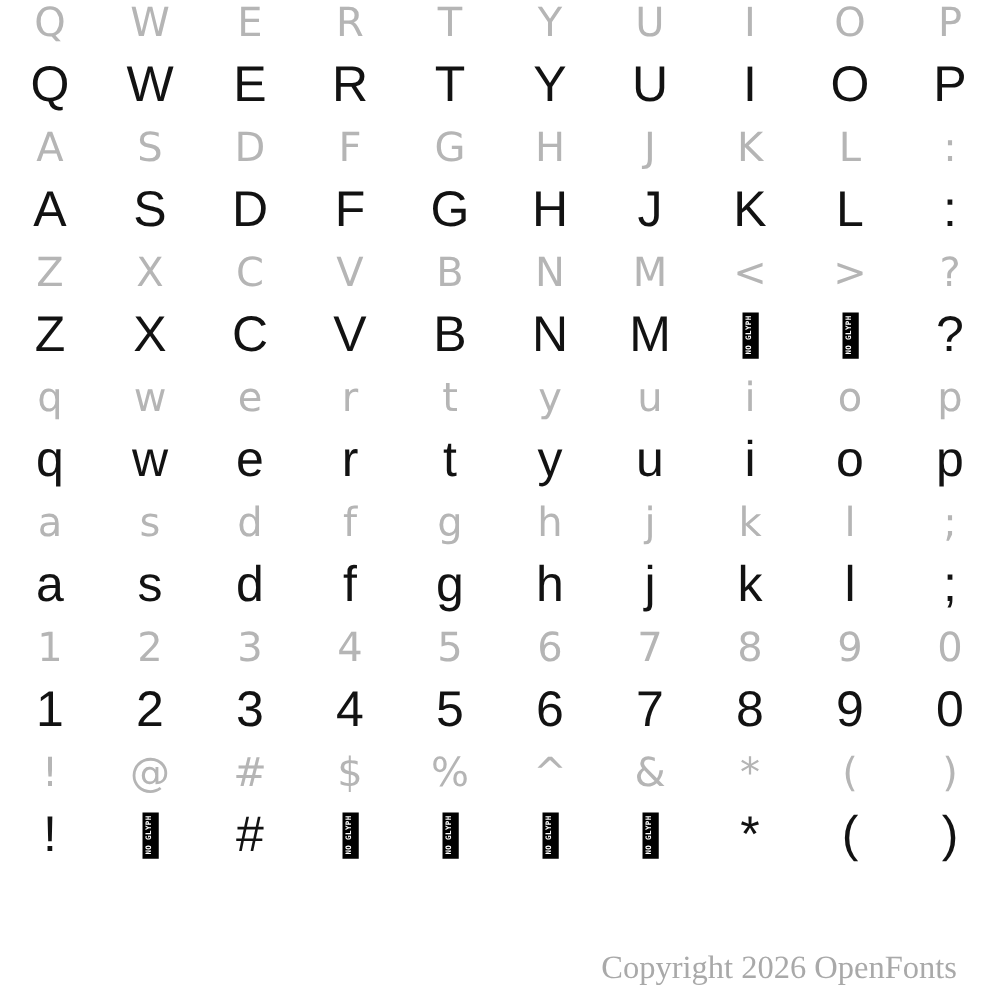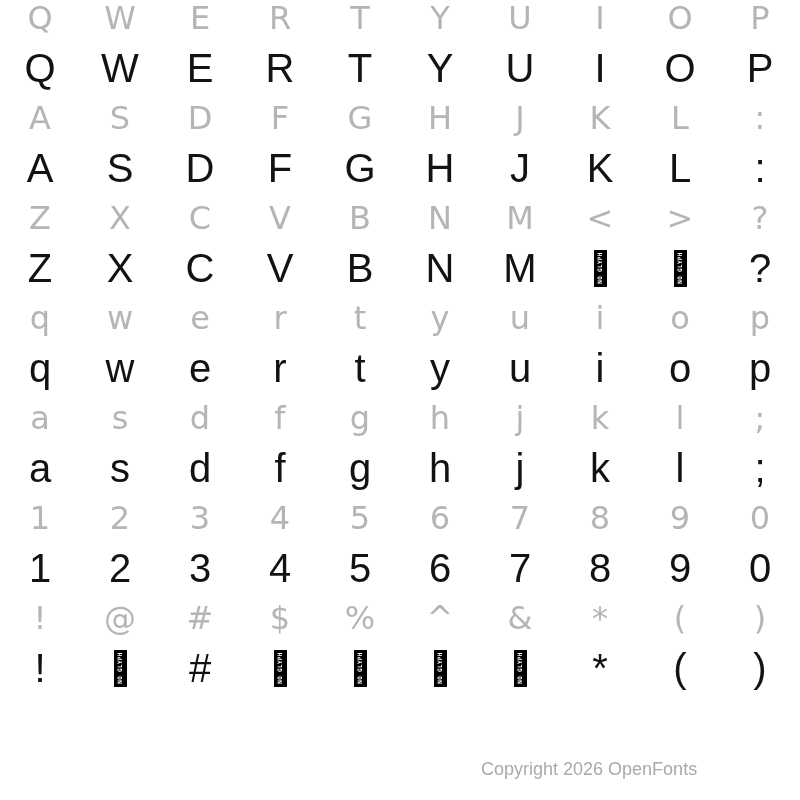--- a/index.html
+++ b/index.html
@@ -60,22 +60,22 @@
     font-size: 6px;
     font-weight: bold;
     letter-spacing: 0.3px;
     white-space: nowrap;
     line-height: 1;
   }
   .copyright {
     position: absolute;
     left: 481px;
     top: 759px;
-    font-family: Liberation Sans, sans-serif;
-    font-size: 18px;
+    font-family: Liberation Serif, serif;
+    font-size: 26px;
     color: var(--copyright-text, #a9a9a9);
     white-space: nowrap;
   }
 </style>
 </head>
 <body style="background: rgb(255, 255, 255);">
 
 <div class="page">
   <div class="grid" id="glyph-grid">
       <div class="row gray">

